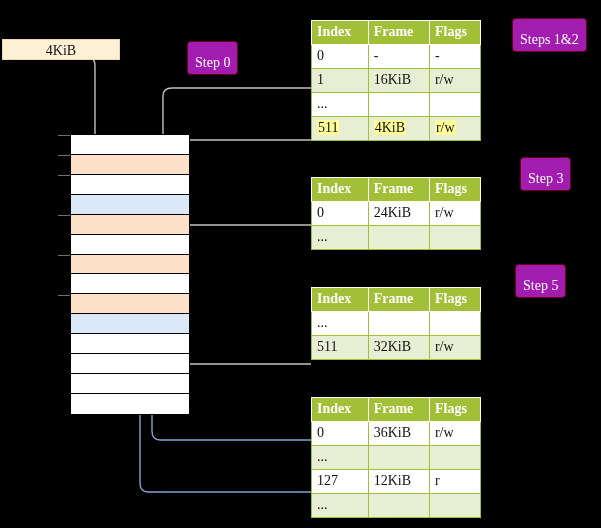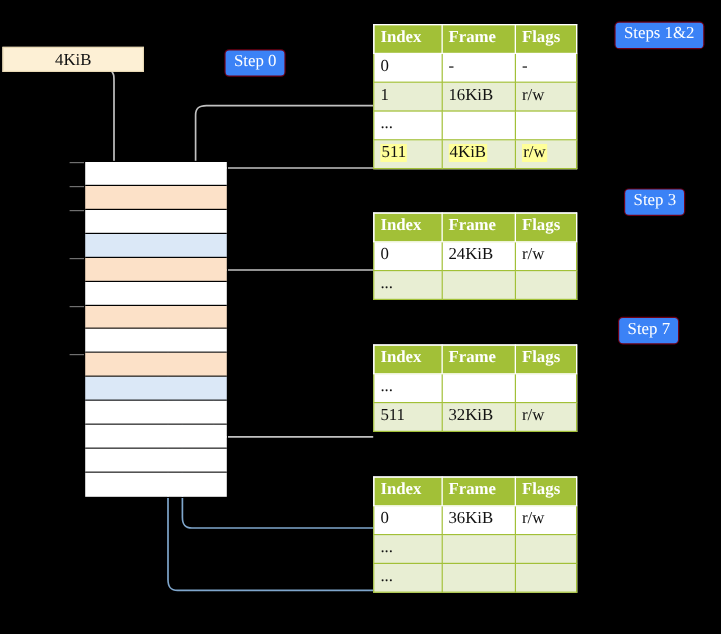--- a/index.html
+++ b/index.html
@@ -12,26 +12,26 @@
     width: 601px;
     height: 528px;
     background: #000000;
     font-family: "Liberation Serif", "DejaVu Serif", serif;
     overflow: hidden;
   }
 
   
   .step-badge {
     position: absolute;
-    background: #3b82f6;
+    background: #a21caf;
     color: #ffffff;
     font-family: "Liberation Serif", "DejaVu Serif", serif;
     font-size: 14px;
     line-height: 18px;
-    padding: 1px 7px 2px 7px;
+    padding: 12px 7px 2px 7px;
     border-radius: 3px;
     white-space: nowrap;
     text-align: center;
     box-shadow: 0 0 0 1px #6d0016;
   }
 
   
   .frame-bar {
     position: absolute;
     background: #fdf0d5;
@@ -152,21 +152,21 @@
   <div class="step-badge" style="left:188px; top:42px;text-align:right;">
     <span>Step 0</span>
   </div>
   <div class="step-badge" style="left:513px; top:19px;">
     <span>Steps 1&amp;2</span>
   </div>
   <div class="step-badge" style="left:521px; top:158px;font-family:Liberation Serif, serif;">
     <span>Step 3</span>
   </div>
   <div class="step-badge" style="left:516px; top:265px;">
-    <span>Step 7</span>
+    <span>Step 5</span>
   </div>
 
   <div class="memblock" id="memblock" style="left:70px; top:134px; width:120px; height:281px;">
       <div class="memrow" style="height: 19.9286px;"></div>
       <div class="memrow orange" style="height: 19.9286px;"></div>
       <div class="memrow" style="height: 19.9286px;"></div>
       <div class="memrow blue" style="height: 19.9286px;"></div>
       <div class="memrow orange" style="height: 19.9286px;"></div>
       <div class="memrow" style="height: 19.9286px;"></div>
       <div class="memrow orange" style="height: 19.9286px;"></div>
@@ -271,20 +271,25 @@
         <tr>
           <td class="c-index">0</td>
           <td class="c-frame">36KiB</td>
           <td class="c-flags">r/w</td>
         </tr>
         <tr class="alt">
           <td class="c-index">...</td>
           <td class="c-frame">&nbsp;</td>
           <td class="c-flags">&nbsp;</td>
         </tr>
+        <tr>
+          <td class="c-index">127</td>
+          <td class="c-frame">12KiB</td>
+          <td class="c-flags">r</td>
+        </tr>
         <tr class="alt">
           <td class="c-index">...</td>
           <td class="c-frame">&nbsp;</td>
           <td class="c-flags">&nbsp;</td>
         </tr>
       </tbody>
     </table>
 
 </div>
 

